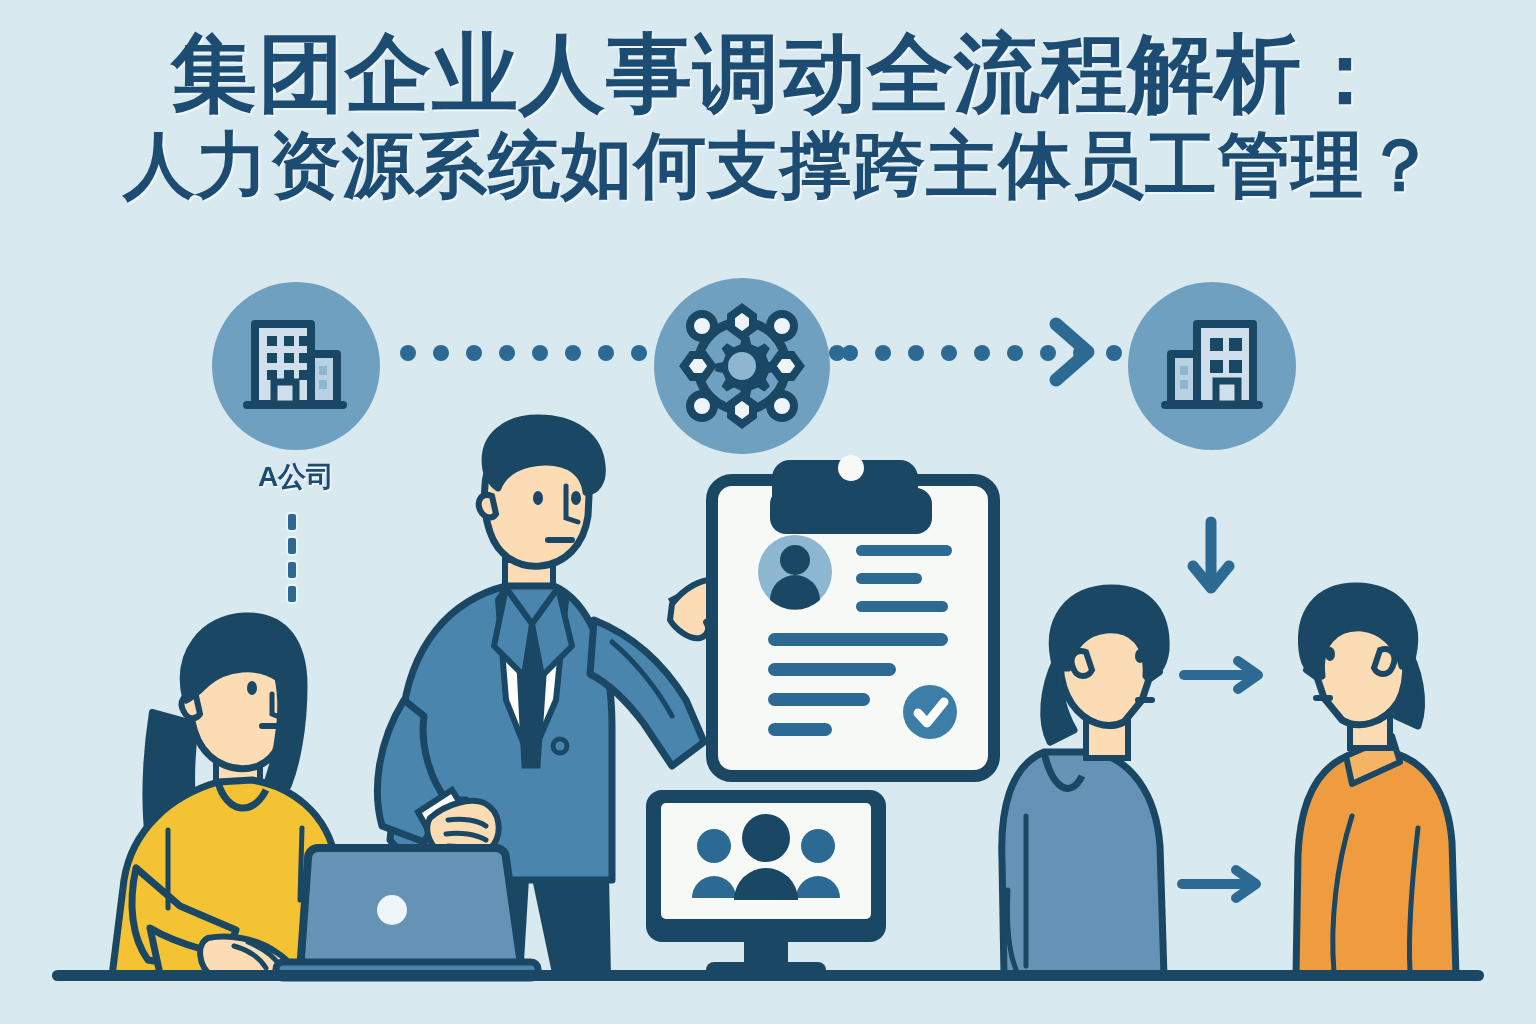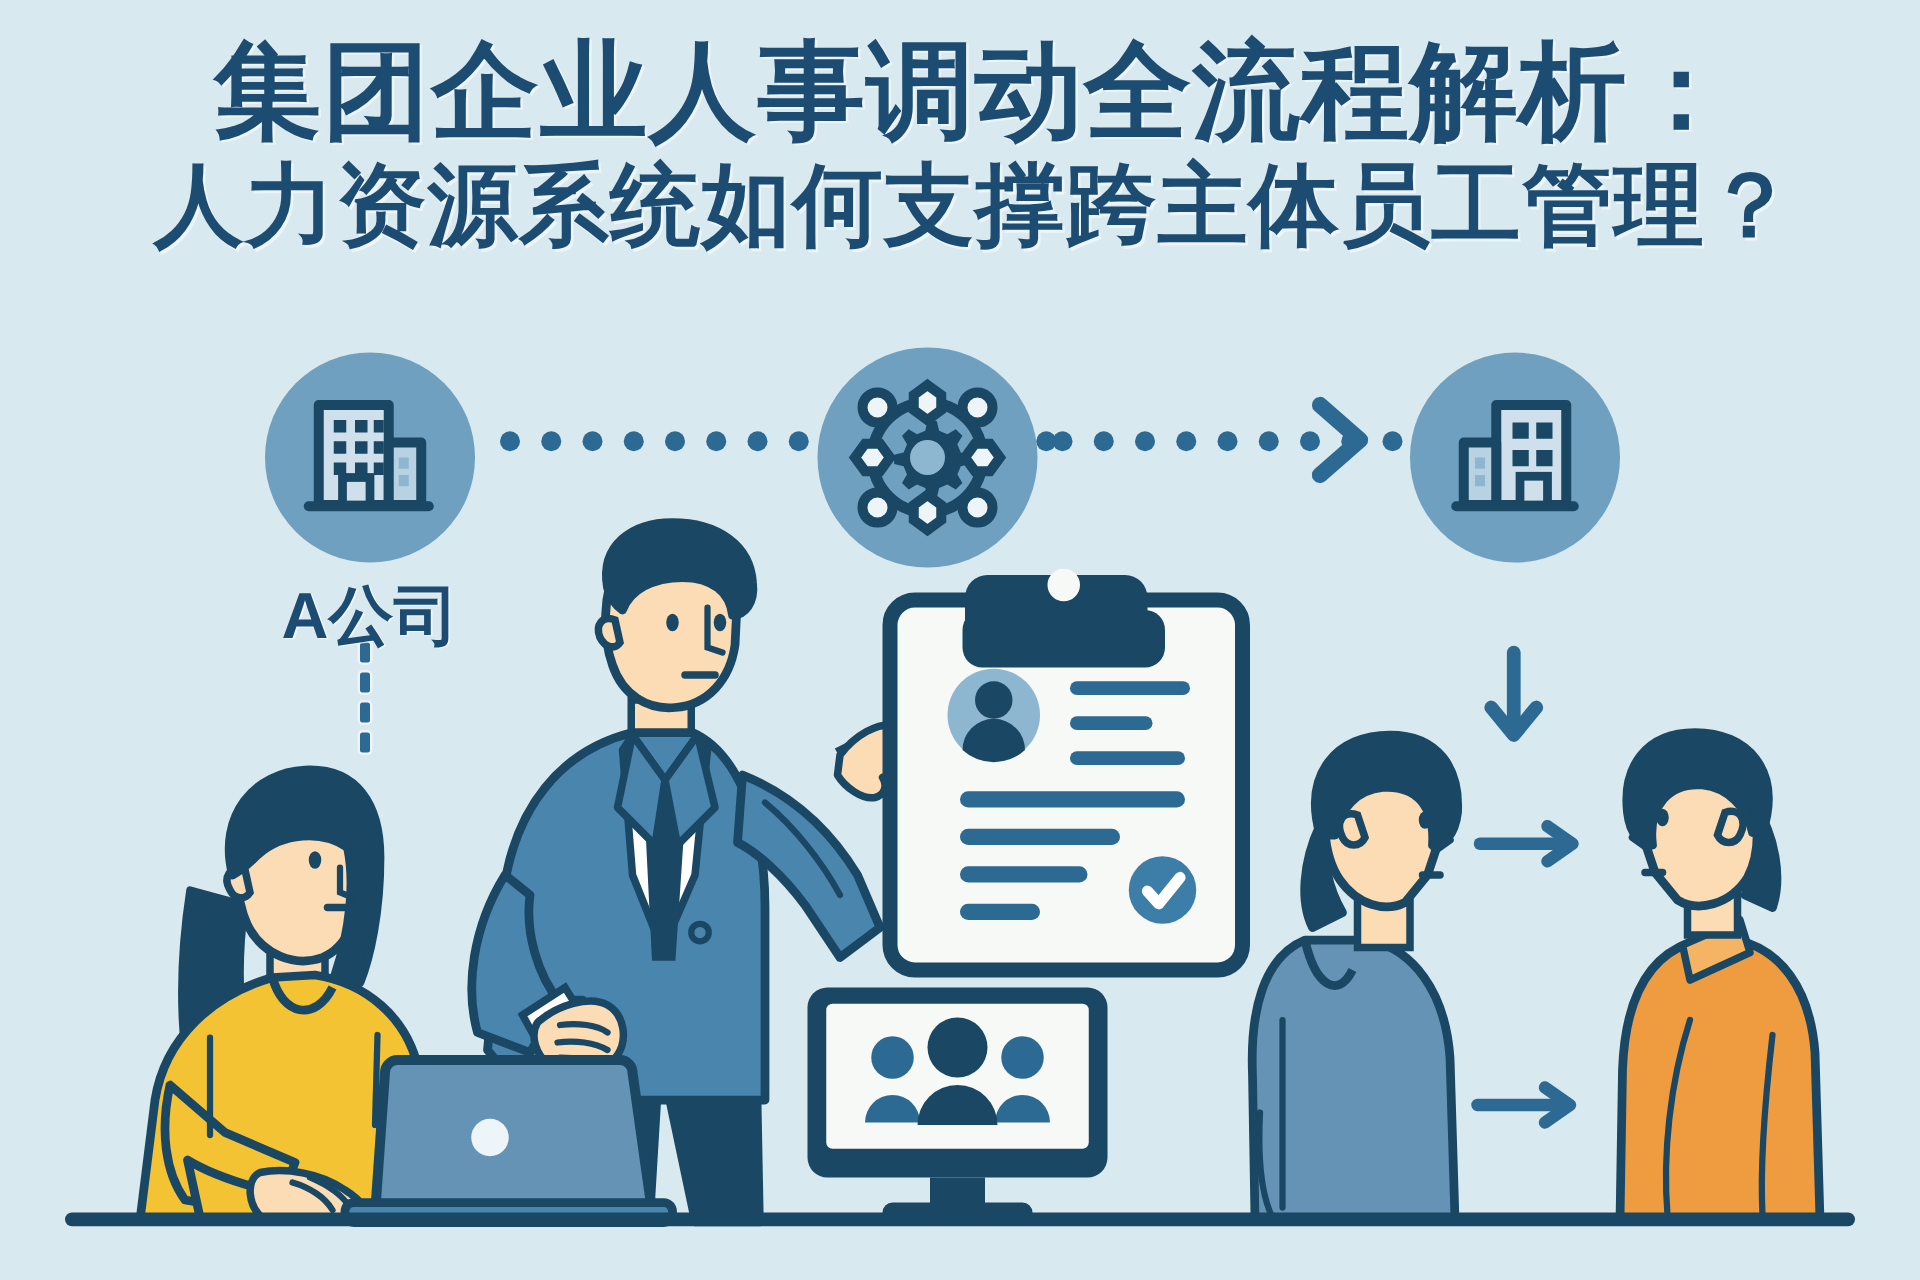--- a/index.html
+++ b/index.html
@@ -49,21 +49,21 @@
   }
   #circle-a { left: 212px; top: 282px; width: 168px; height: 168px; }
   #circle-gear { left: 654px; top: 278px; width: 176px; height: 176px; }
   #circle-b { left: 1128px; top: 282px; width: 168px; height: 168px; }
 
   .circle-label {
     position: absolute;
     width: 240px;
     text-align: center;
     color: #1d4c72;
-    font-size: 52px;
+    font-size: 28px;
     font-weight: bold;
     text-shadow: 1.5px 1.5px 0 rgba(255,255,255,0.6);
     z-index: 12;
   }
   #label-a { left: 176px; top: 458px; }
   #label-b { left: 1092px; top: 458px; }
 
   
   .dotline {
     position: absolute;

